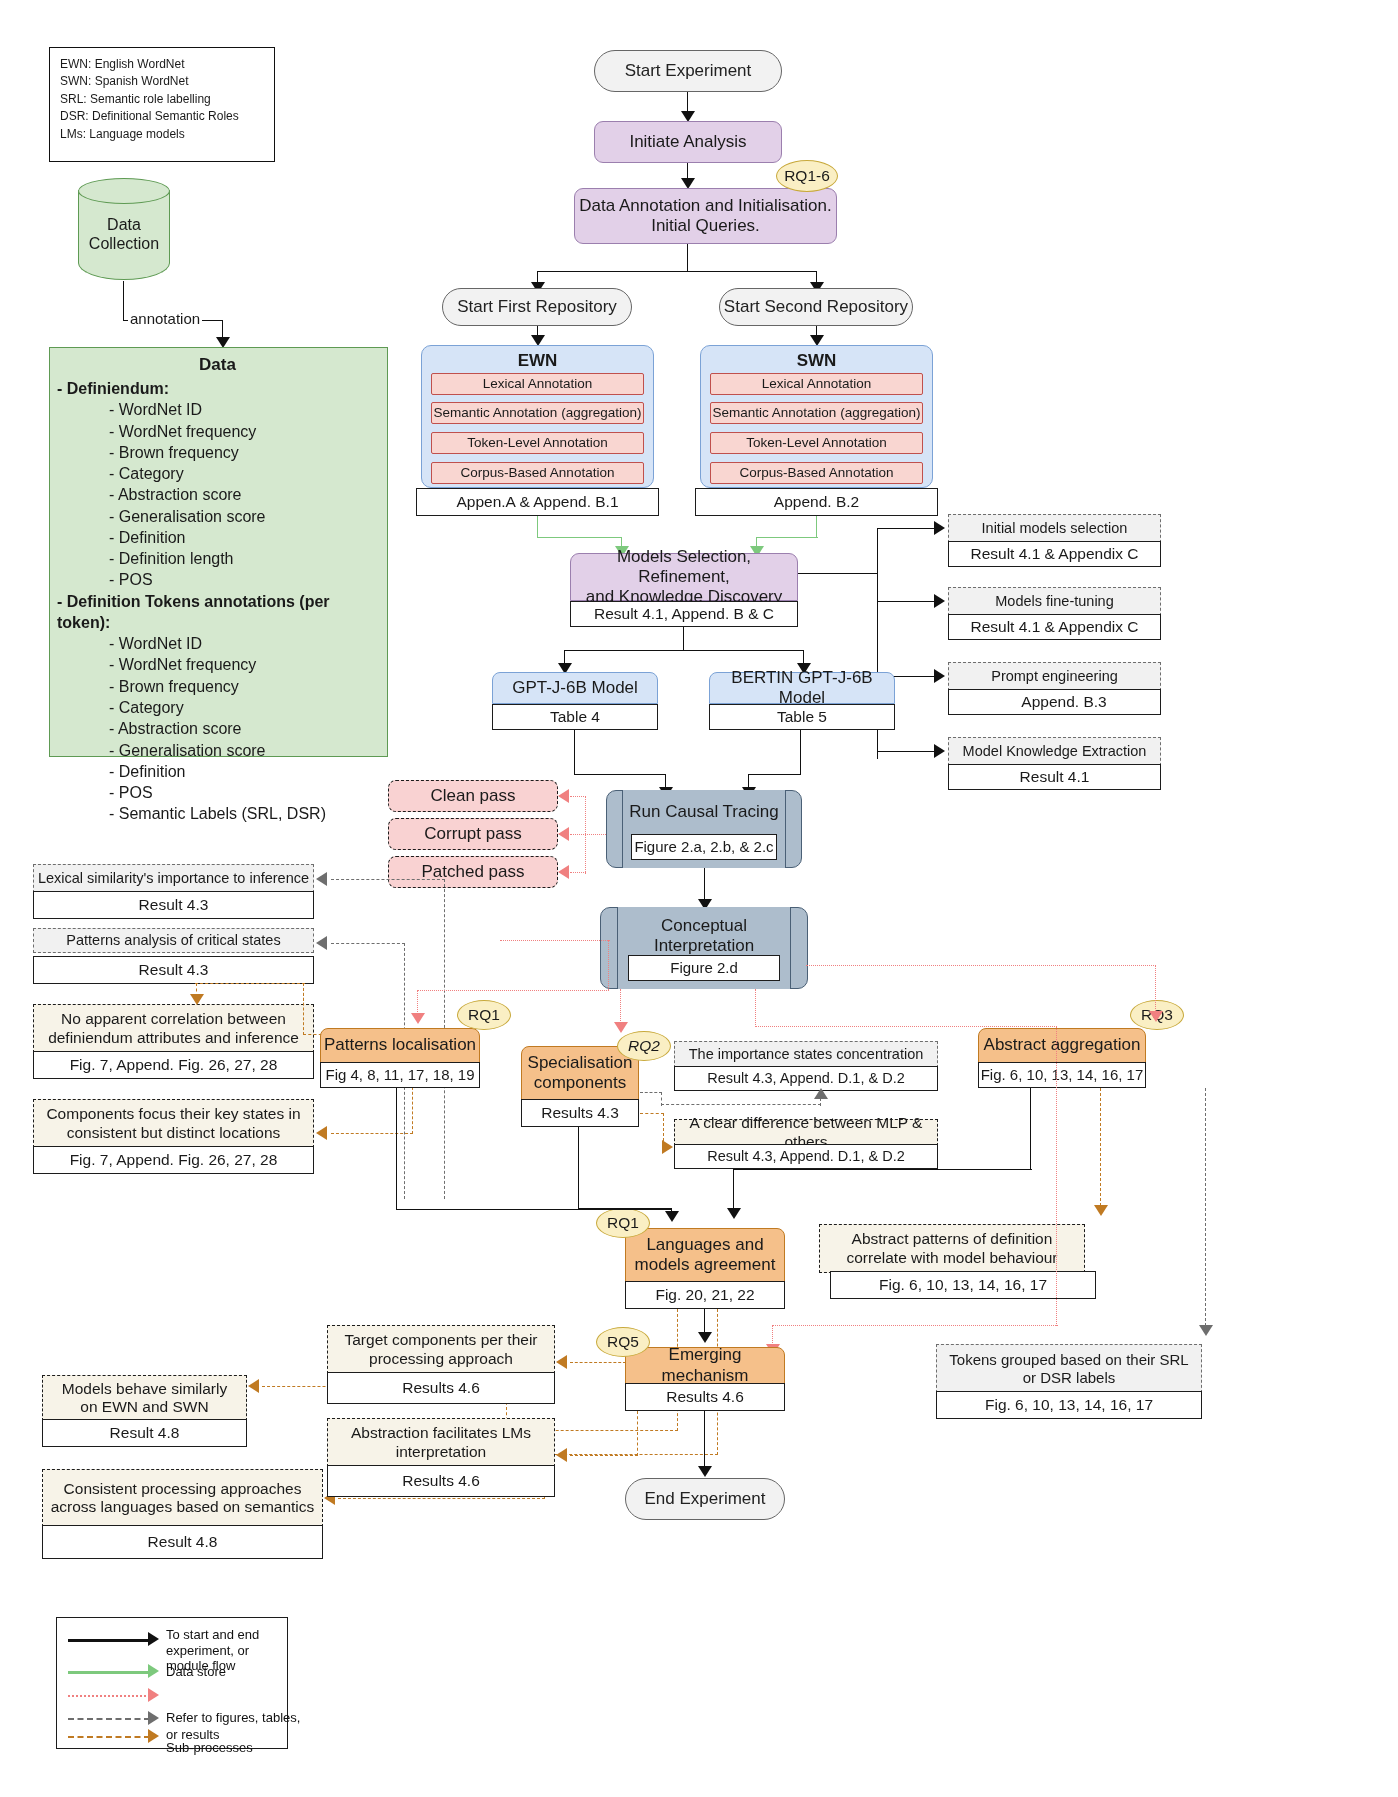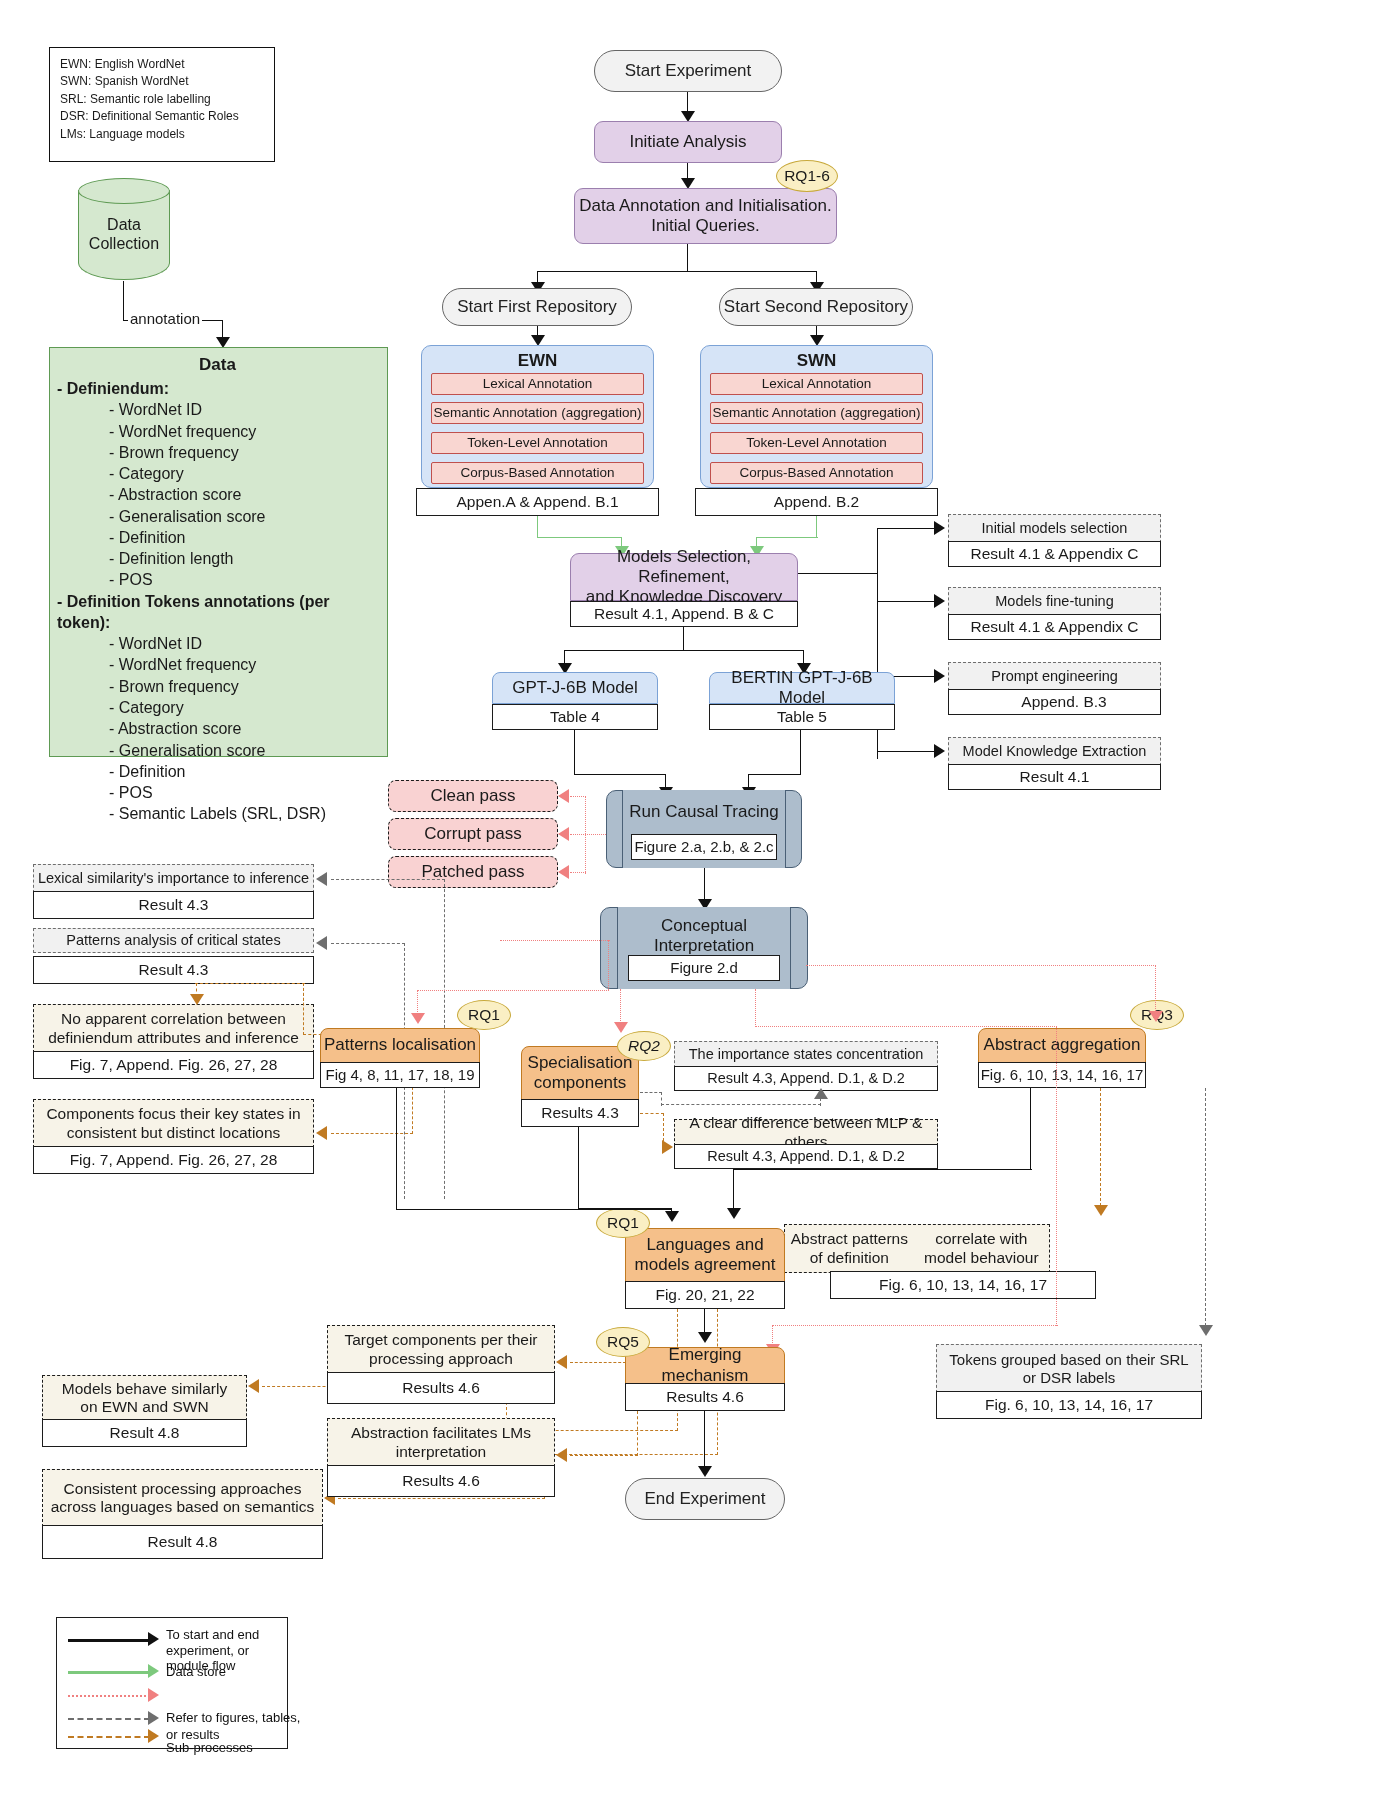--- a/index.html
+++ b/index.html
@@ -321,21 +321,21 @@
   <div class="ar ar-r-o" style="left:662px;top:1140px;"></div>
 
   <div class="node txt orange" style="left:978px;top:1028px;width:168px;height:35px;">Abstract aggregation</div>
   <div class="node txt whitefoot" style="left:978px;top:1062px;width:168px;height:26px;font-size:15px;">Fig. 6, 10, 13, 14, 16, 17</div>
   <div class="node txt rq" style="left:1130px;top:1000px;width:54px;height:30px;">RQ3</div>
 
   <div class="ln h-red" style="left:806px;top:965px;width:350px;"></div>
   <div class="ln v-red" style="left:1155px;top:965px;height:48px;"></div>
   <div class="ar ar-d-r" style="left:1149px;top:1011px;"></div>
 
-  <div class="node txt creambox" style="left:784px;top:1224px;width:266px;height:49px;">
+  <div class="node txt creambox" style="left:819px;top:1224px;width:266px;height:49px;flex-direction:column;">
     <span>Abstract patterns of definition</span>
     <span>correlate with model behaviour</span>
   </div>
   <div class="node txt whitefoot" style="left:830px;top:1271px;width:266px;height:28px;">Fig. 6, 10, 13, 14, 16, 17</div>
 
   <div class="node txt greybox" style="left:936px;top:1344px;width:266px;height:49px;flex-direction:column;font-size:15px;">
     <span>Tokens grouped based on their SRL</span>
     <span>or DSR labels</span>
   </div>
   <div class="node txt whitefoot" style="left:936px;top:1391px;width:266px;height:28px;">Fig. 6, 10, 13, 14, 16, 17</div>

